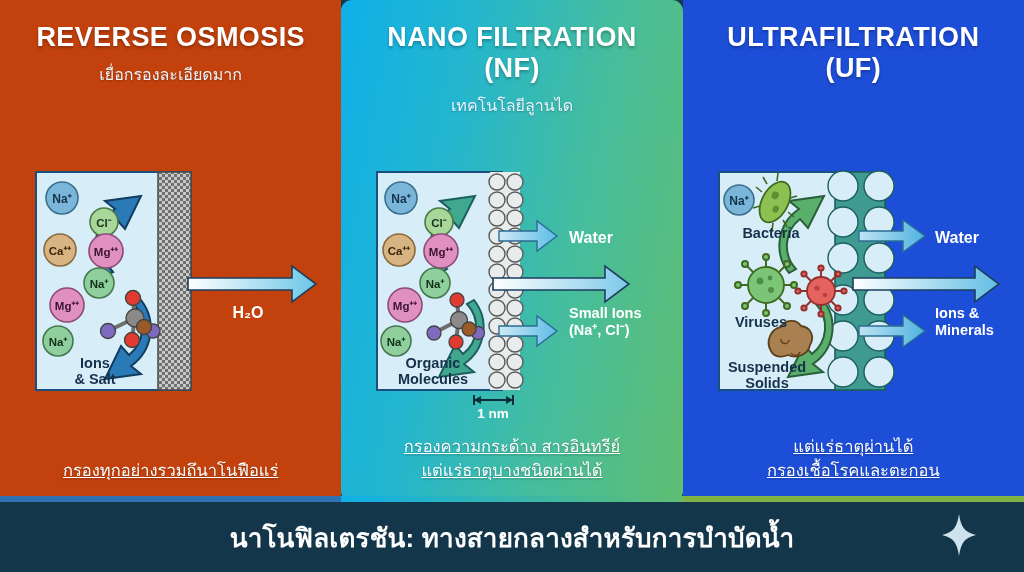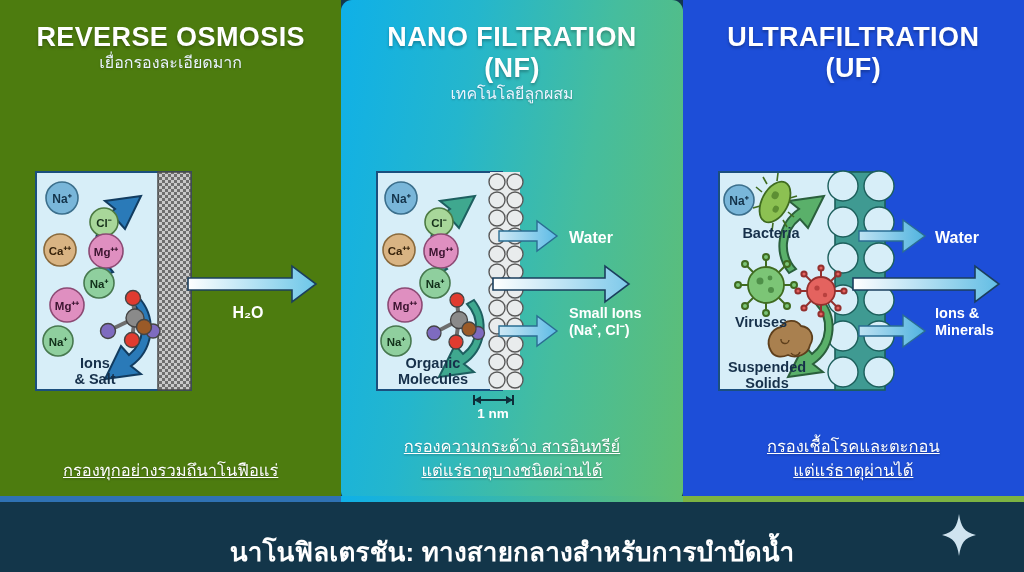--- a/index.html
+++ b/index.html
@@ -23,41 +23,41 @@
     width: 1024px;
     height: 502px;
     display: flex;
   }
   .panel {
     position: relative;
     width: 341.33px;
     height: 502px;
     overflow: hidden;
   }
-  .panel.ro { background: #4d7c0f; }
+  .panel.ro { background: #c2410c; }
   .panel.nf { background: linear-gradient(100deg, #0fb0e8 0%, #24b6cd 32%, #45bd9e 64%, #60be72 100%); border-radius: 11px; }
   .panel.uf { background: #1d4ed8; }
 
   .panel-head {
     position: absolute;
     left: 0; right: 0;
     top: 22px;
     text-align: center;
     padding: 0 8px;
   }
   .panel-title {
     color: #ffffff;
     font-size: 27px;
     font-weight: bold;
     letter-spacing: .4px;
     line-height: 1.15;
     text-shadow: 0 2px 3px rgba(0,0,0,.28);
   }
   .panel-sub {
-    margin-top: 0;
+    margin-top: 12px;
     color: #eaf4ff;
     font-size: 16px;
     line-height: 1.2;
     text-shadow: 0 1px 2px rgba(0,0,0,.25);
   }
 
   .panel-foot {
     position: absolute;
     left: 0; right: 0;
     bottom: 20px;
@@ -94,21 +94,21 @@
   .strip .s3 { width: 341px; background: #7cb342; }
 
   .banner {
     position: absolute;
     left: 0;
     top: 502px;
     width: 1024px;
     height: 70px;
     background: #13364a;
     display: flex;
-    align-items: flex-end;
+    align-items: center;
     justify-content: center;
   }
   .banner-title {
     color: #ffffff;
     font-size: 26px;
     font-weight: bold;
     letter-spacing: .2px;
     white-space: nowrap;
   }
   .sparkle {
@@ -211,21 +211,21 @@
         <div>กรองทุกอย่างรวมถึนาโนฟือแร่</div>
       </div>
     </div>
 
     <div class="panel nf">
       <div class="panel-head">
         <div class="panel-title">
           <div>NANO FILTRATION</div>
           <div>(NF)</div>
         </div>
-        <div class="panel-sub">เทคโนโลยีลูกผสม</div>
+        <div class="panel-sub">เทคโนโลยีลูานได</div>
       </div>
 
       <div class="diagram">
         <svg width="341" height="502" viewBox="0 0 341 502">
           <defs>
             <linearGradient id="nfWaterArrow" x1="0" y1="0" x2="1" y2="0">
               <stop offset="0%" stop-color="#ffffff"></stop>
               <stop offset="100%" stop-color="#7ec9ea"></stop>
             </linearGradient>
             <linearGradient id="nfSmallArrow" x1="0" y1="0" x2="1" y2="0">
@@ -475,22 +475,22 @@
           <text x="84" y="372" font-size="14.5" font-weight="bold" fill="#16304a" text-anchor="middle" font-family="Liberation Sans, sans-serif">Suspended</text>
           <text x="84" y="388" font-size="14.5" font-weight="bold" fill="#16304a" text-anchor="middle" font-family="Liberation Sans, sans-serif">Solids</text>
 
           <text x="252" y="243" font-size="16" font-weight="bold" fill="#ffffff" font-family="Liberation Sans, sans-serif">Water</text>
           <text x="252" y="318" font-size="14.5" font-weight="bold" fill="#ffffff" font-family="Liberation Sans, sans-serif">Ions &amp;</text>
           <text x="252" y="335" font-size="14.5" font-weight="bold" fill="#ffffff" font-family="Liberation Sans, sans-serif">Minerals</text>
         </svg>
       </div>
 
       <div class="panel-foot">
+        <div>แต่แร่ธาตุผ่านได้</div>
         <div>กรองเชื้อโรคและตะกอน</div>
-        <div>แต่แร่ธาตุผ่านได้</div>
       </div>
     </div>
   </div>
 
   <div class="strip">
     <span class="s1"></span>
     <span class="s2"></span>
     <span class="s3"></span>
   </div>
 

